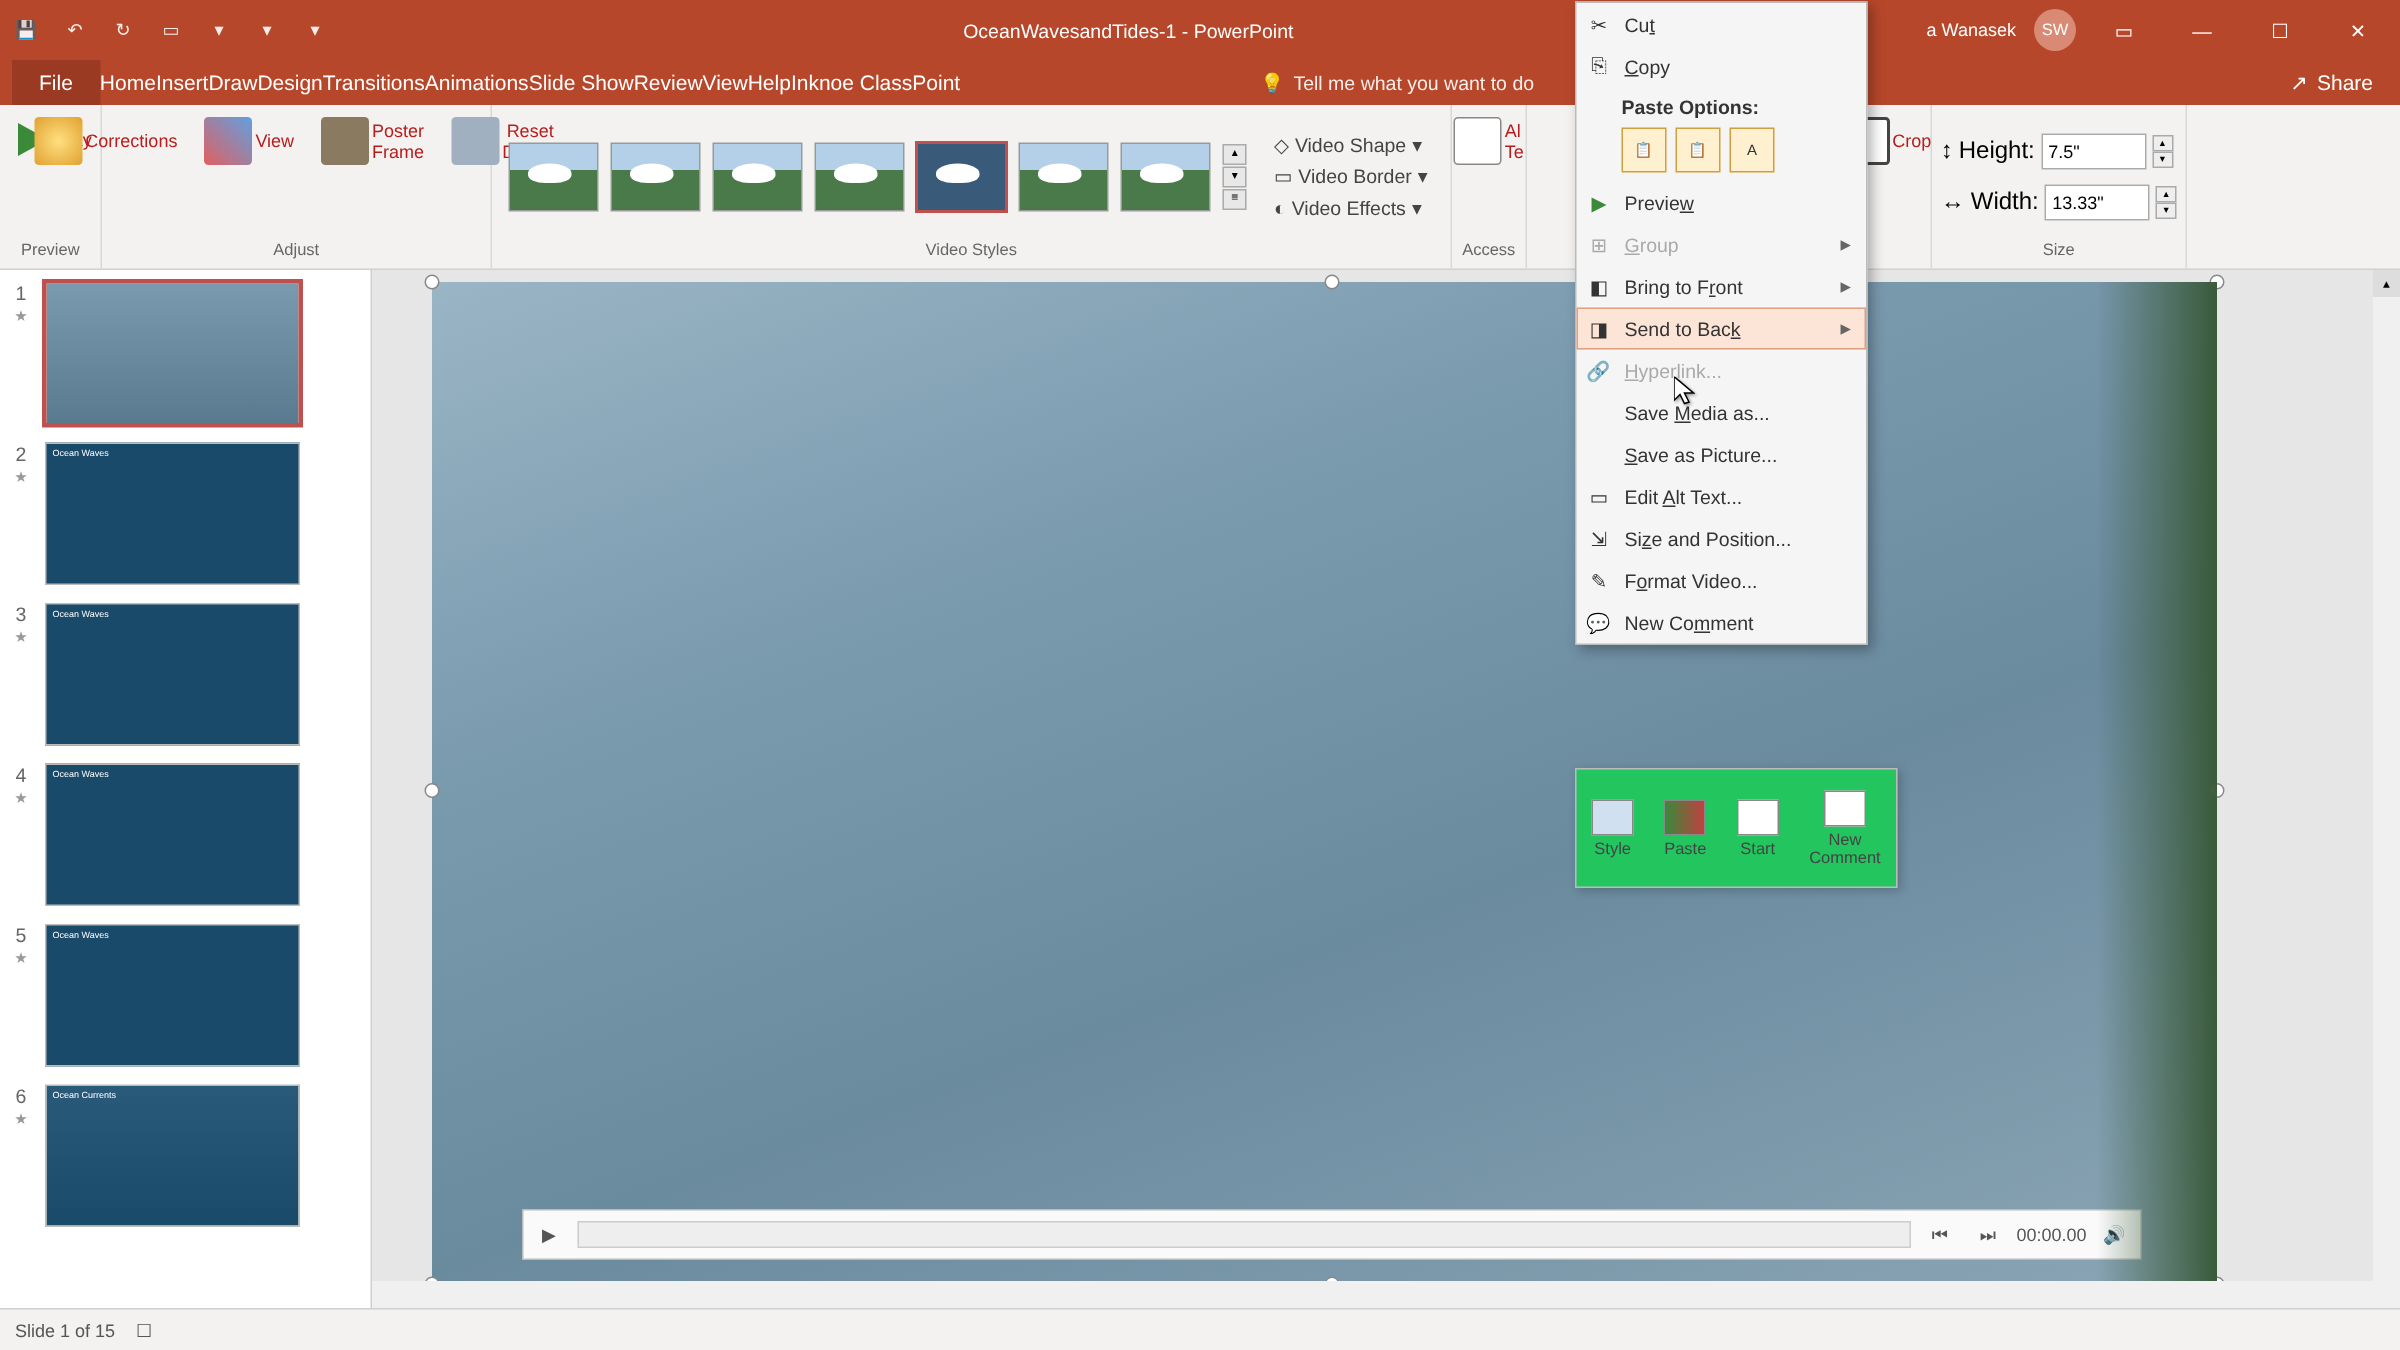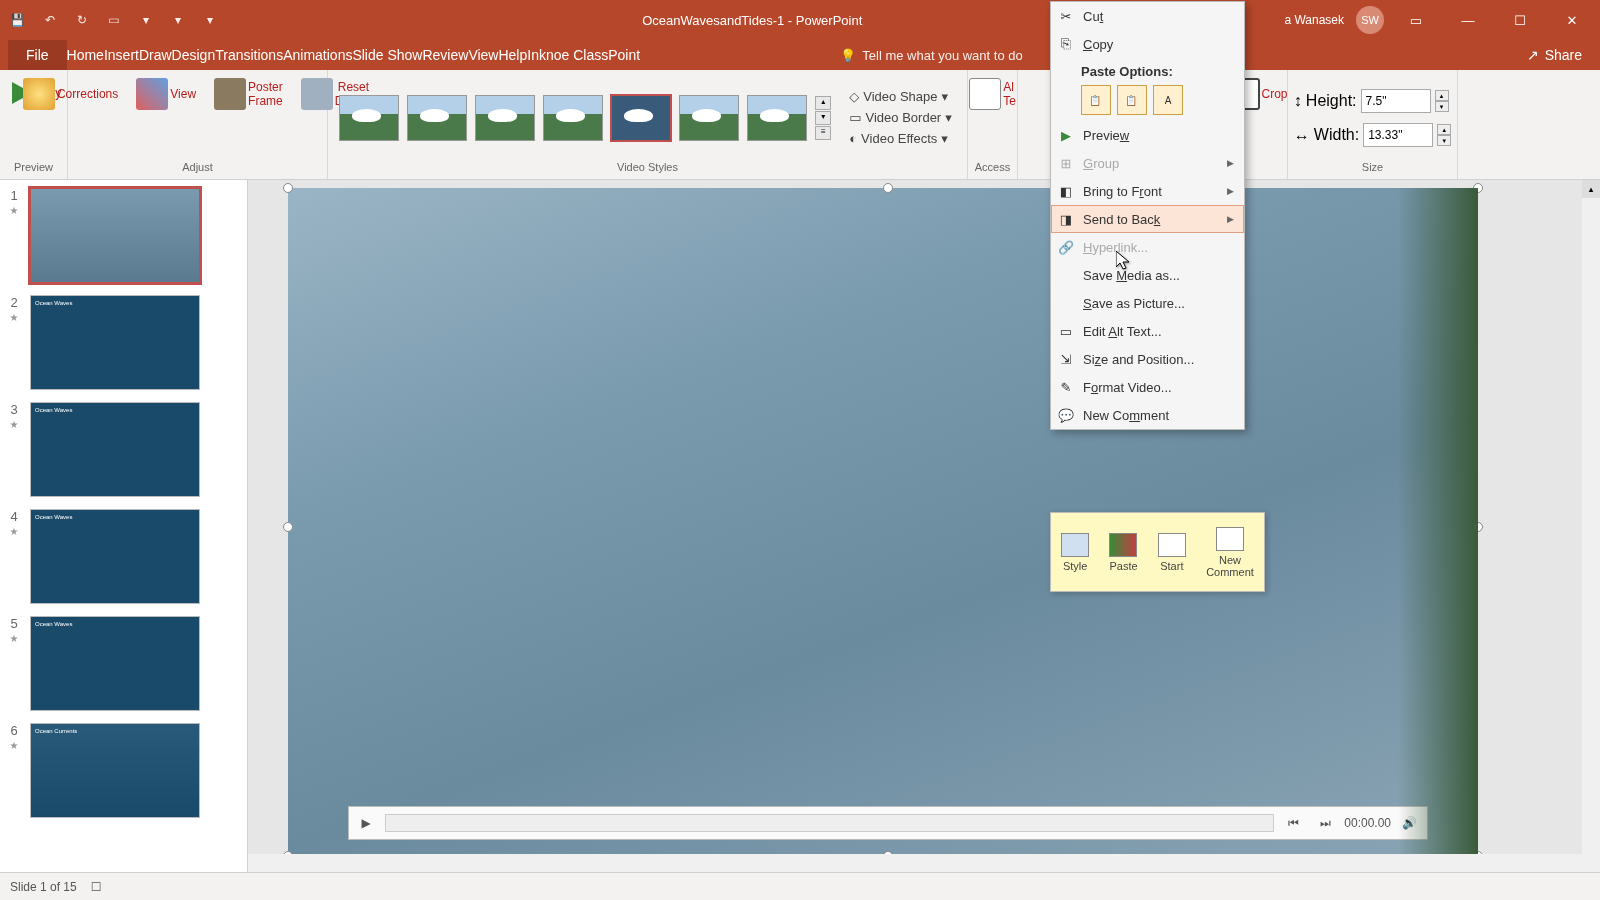--- a/index.html
+++ b/index.html
@@ -71,21 +71,21 @@
 .ctx-item:hover, .ctx-item.hov { background: #fce4d6; border: 1px solid #e0a080; padding: 4px 9px 4px 5px; }
 .ctx-item.disabled { color: #aaa; }
 .ctx-icon { width: 18px; height: 18px; display: flex; align-items: center; justify-content: center; font-size: 13px; }
 .ctx-label { flex: 1; }
 .ctx-arrow { font-size: 9px; color: #666; }
 .ctx-header { font-weight: 600; padding: 6px 10px 2px 30px; }
 .ctx-paste-row { display: flex; gap: 6px; padding: 4px 10px 6px 30px; }
 .paste-opt { width: 30px; height: 30px; background: #fff0d0; border: 1px solid #d0a040; display: flex; align-items: center; justify-content: center; font-size: 10px; }
 
 
-.mini { position: absolute; left: 1050px; top: 512px; width: 215px; height: 80px; background: #fef9c3; border: 1px solid #bbb; box-shadow: 2px 2px 6px rgba(0,0,0,0.2); display: flex; align-items: center; justify-content: space-around; z-index: 99; }
+.mini { position: absolute; left: 1050px; top: 512px; width: 215px; height: 80px; background: #22c55e; border: 1px solid #bbb; box-shadow: 2px 2px 6px rgba(0,0,0,0.2); display: flex; align-items: center; justify-content: space-around; z-index: 99; }
 .mini-btn { display: flex; flex-direction: column; align-items: center; font-size: 11px; color: #444; gap: 3px; }
 .mini-icon { width: 28px; height: 24px; background: #d0e0f0; border: 1px solid #888; }
 
 
 .status { position: absolute; left: 0; right: 0; bottom: 0; height: 28px; background: #f3f2f1; border-top: 1px solid #d0d0d0; display: flex; align-items: center; padding: 0 10px; font-size: 12px; color: #555; gap: 14px; }
 .status-right { margin-left: auto; display: flex; align-items: center; gap: 12px; }
 .view-btn { width: 22px; height: 18px; border: 1px solid #999; background: #eee; }
 .view-btn.active { background: #c0504d; border-color: #c0504d; }
 .zoom-slider { width: 100px; height: 4px; background: #ccc; position: relative; }
 .zoom-thumb { position: absolute; left: 50%; top: -4px; width: 8px; height: 12px; background: #888; }

